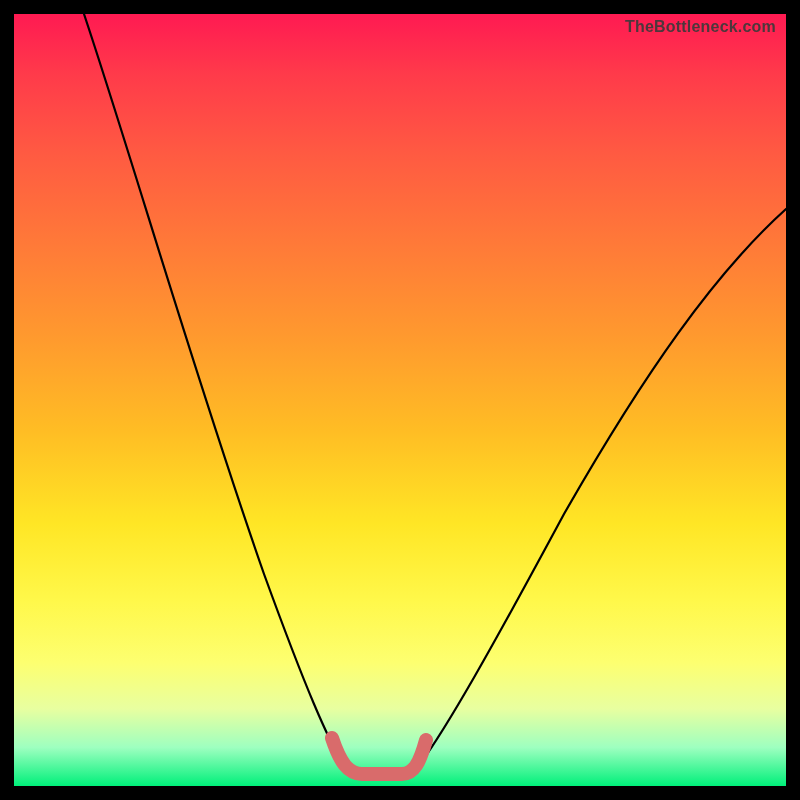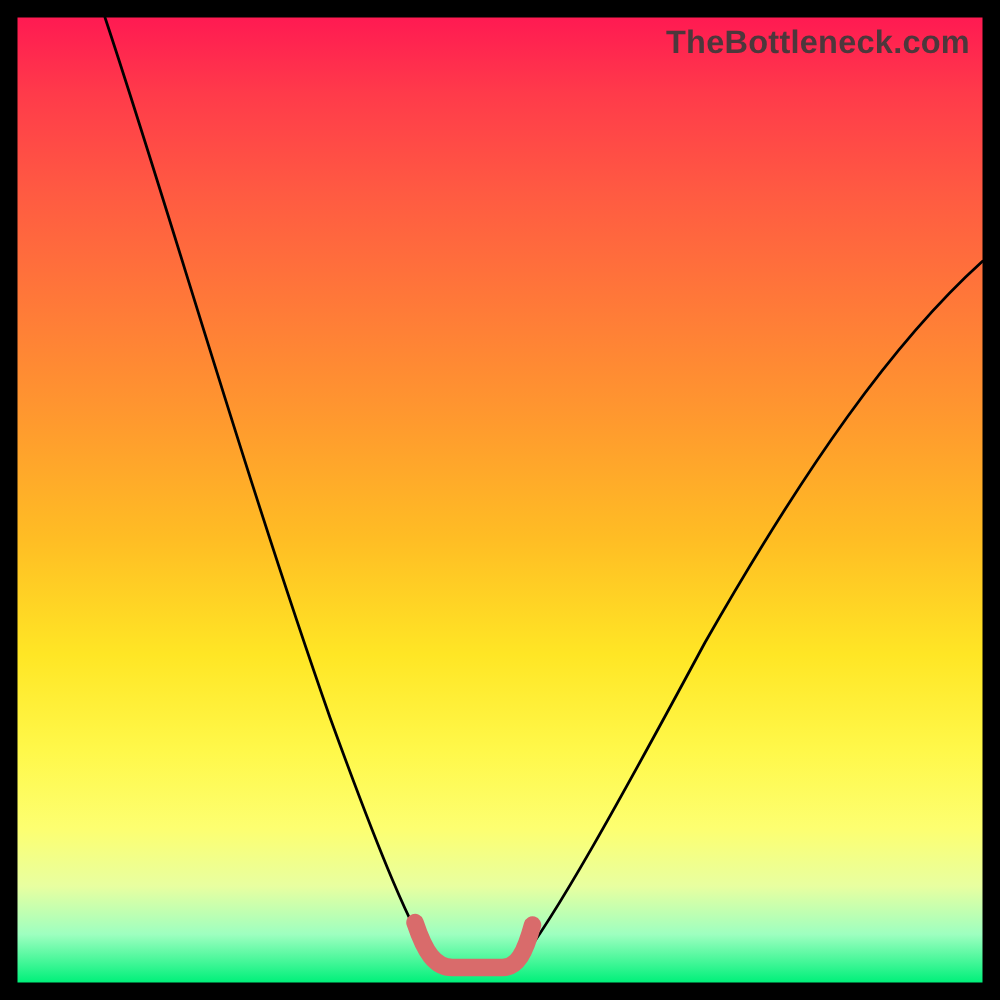--- a/index.html
+++ b/index.html
@@ -44,21 +44,21 @@
       #fdff70 84%,
       #e8ffa0 90%,
       #9effc0 95%,
       #00f07a 100%);
   }
   .watermark {
     position: absolute;
     top: 4px;
     right: 10px;
     color: #3a3a3a;
-    font-size: 26px;
+    font-size: 16px;
     font-weight: 600;
     letter-spacing: 0.2px;
     opacity: 0.9;
     pointer-events: none;
   }
   svg.curves {
     position: absolute;
     left: 0;
     top: 0;
     width: 772px;

